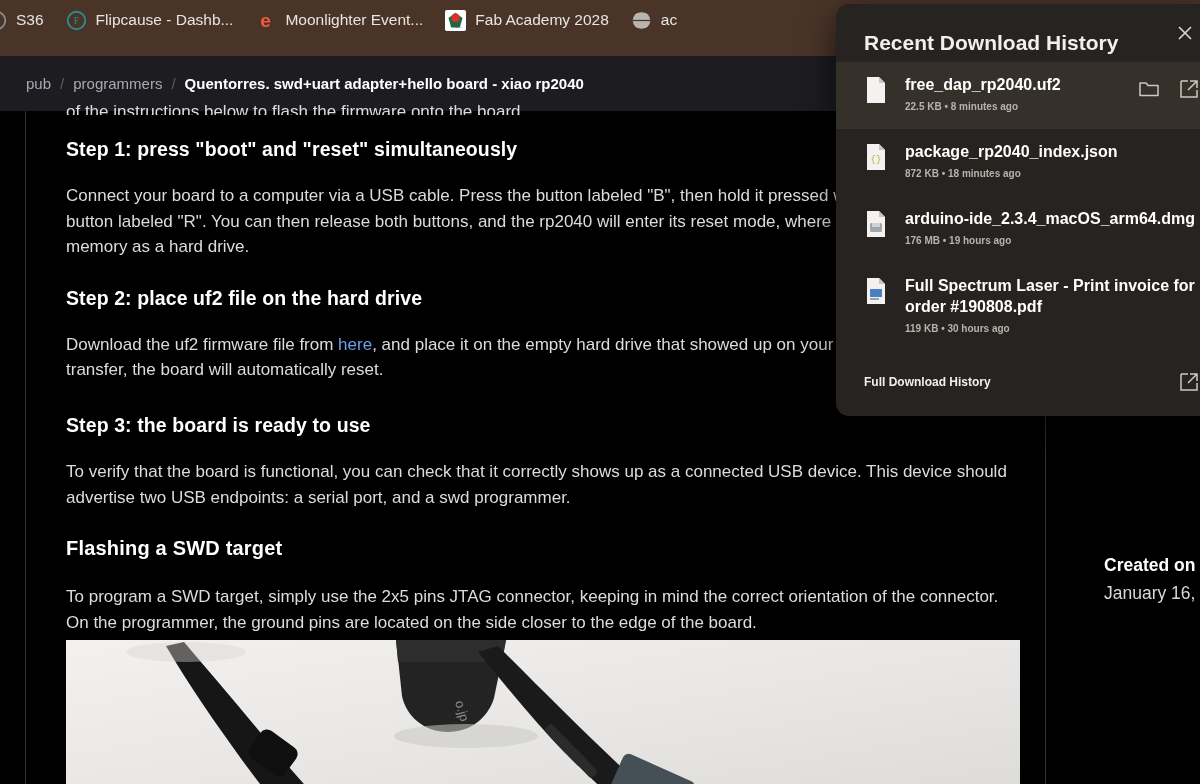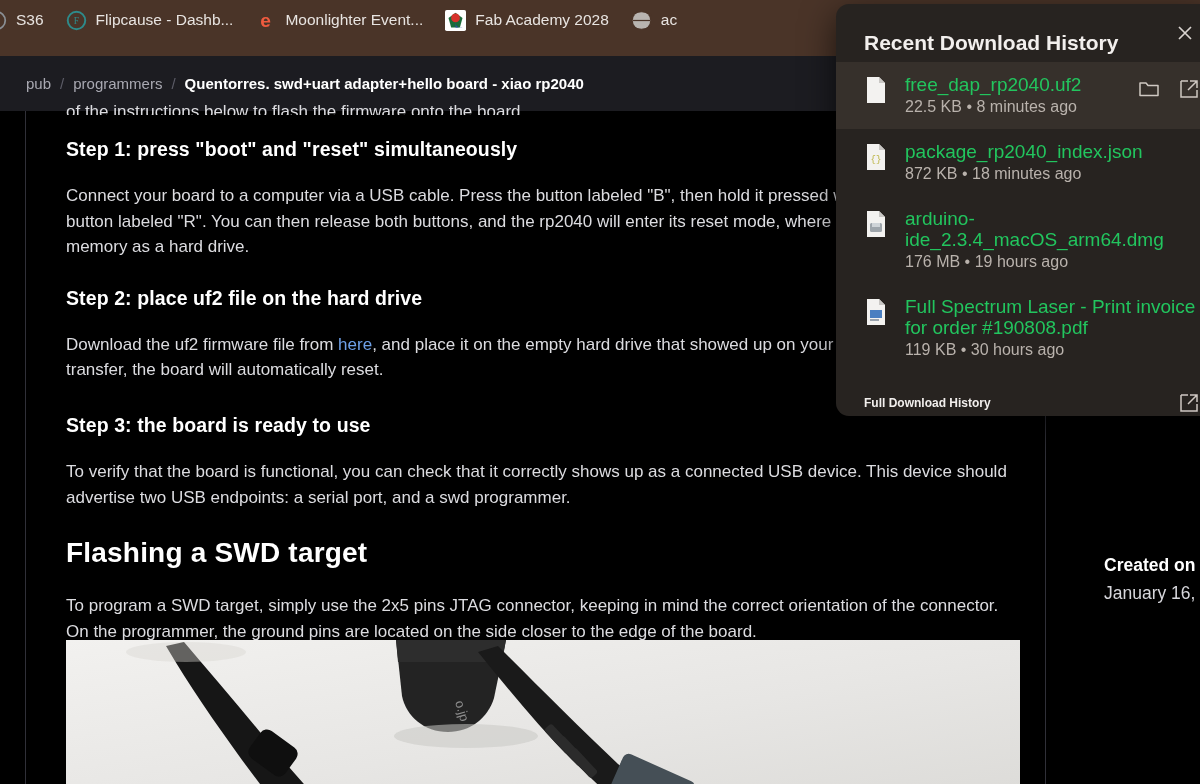--- a/index.html
+++ b/index.html
@@ -87,21 +87,21 @@
   }
   #article h3 {
     color: #ffffff;
     font-size: 19.5px;
     font-weight: bold;
     margin: 0 0 22px 0;
     letter-spacing: .1px;
   }
   #article h2 {
     color: #ffffff;
-    font-size: 28px;
+    font-size: 20px;
     font-weight: bold;
     margin: 0 0 24px 0;
     letter-spacing: .2px;
   }
   #article p {
     color: #dcdce0;
     font-size: 17px;
     line-height: 25.6px;
     margin: 0 0 27px 0;
   }
@@ -160,28 +160,29 @@
   .dl-row {
     display: flex; align-items: flex-start;
     padding: 12px 16px 12px 28px;
     gap: 15px;
     min-height: 56px;
   }
   .dl-row.active { background: #36302b; }
   .dl-icon { width: 26px; flex: 0 0 auto; padding-top: 2px; }
   .dl-body { flex: 1 1 auto; min-width: 0; }
   .dl-name {
-    color: #22c55e; font-size: 19px; font-weight: normal;
+    color: #ffffff; font-size: 16px; font-weight: bold;
     line-height: 21px;
     word-break: break-word;
   }
   .dl-sub {
-    color: #b9b2ac; font-size: 16px;
+    color: #b9b2ac; font-size: 10px;
     line-height: 21px; margin-top: 1px;
     white-space: nowrap;
+    font-weight: bold;
   }
   .dl-actions { display: flex; gap: 18px; flex: 0 0 auto; padding-top: 4px; }
   .dl-act { color: #cfc8c2; width: 22px; height: 22px; }
   #dl-footer {
     display: flex; align-items: center;
     padding: 14px 16px 14px 28px;
     margin-top: 6px;
   }
   #dl-footer-label {
     color: #f2efed; font-size: 12px; font-weight: bold;

